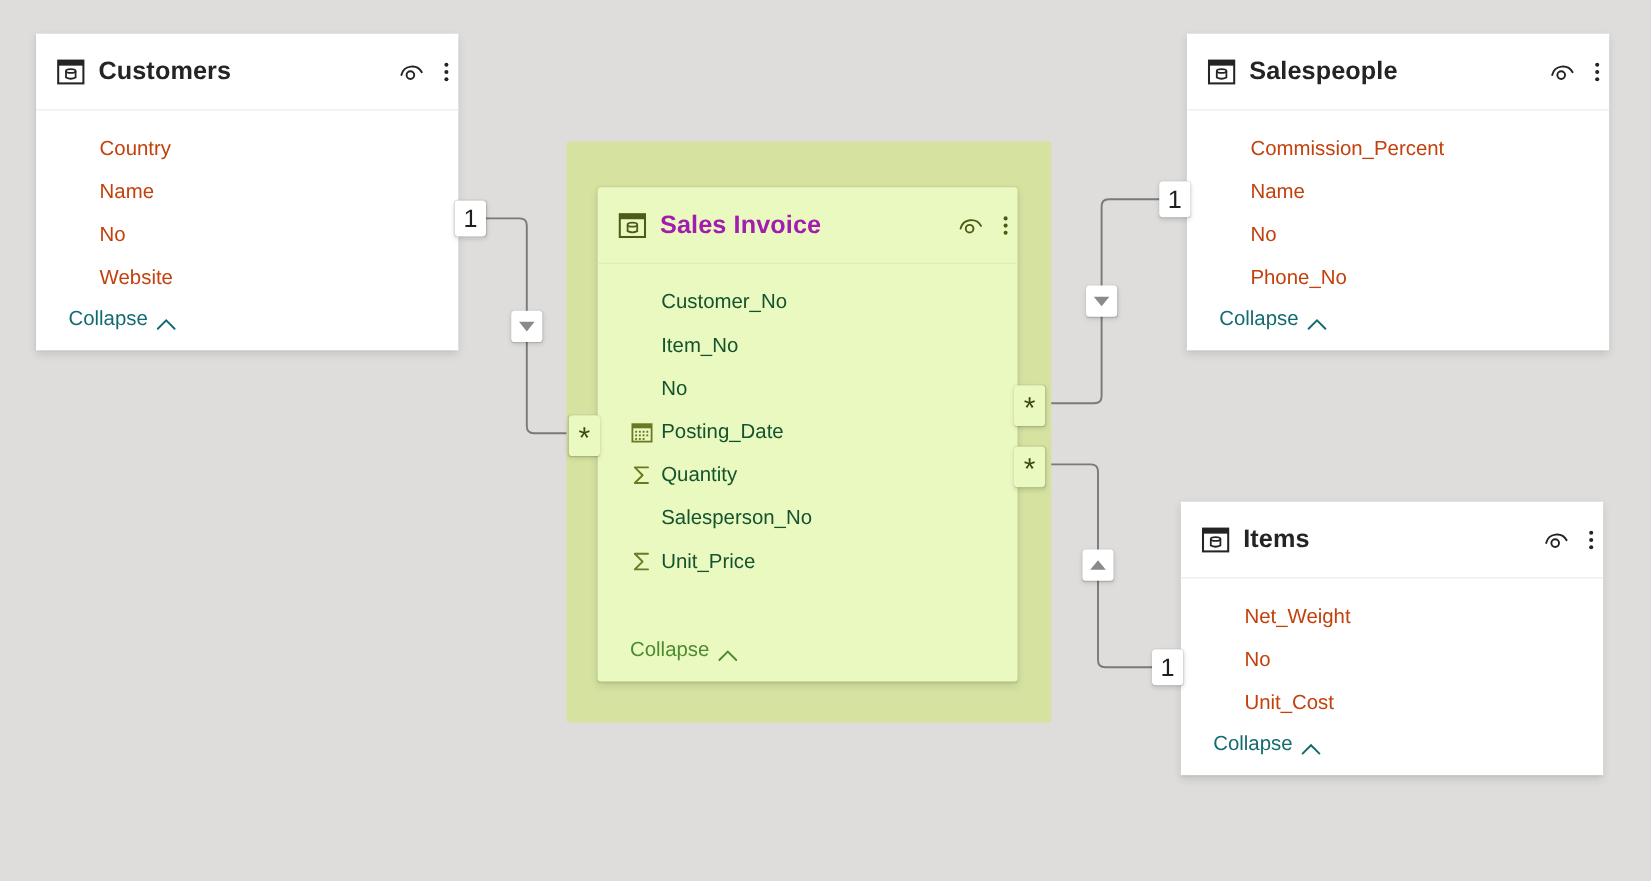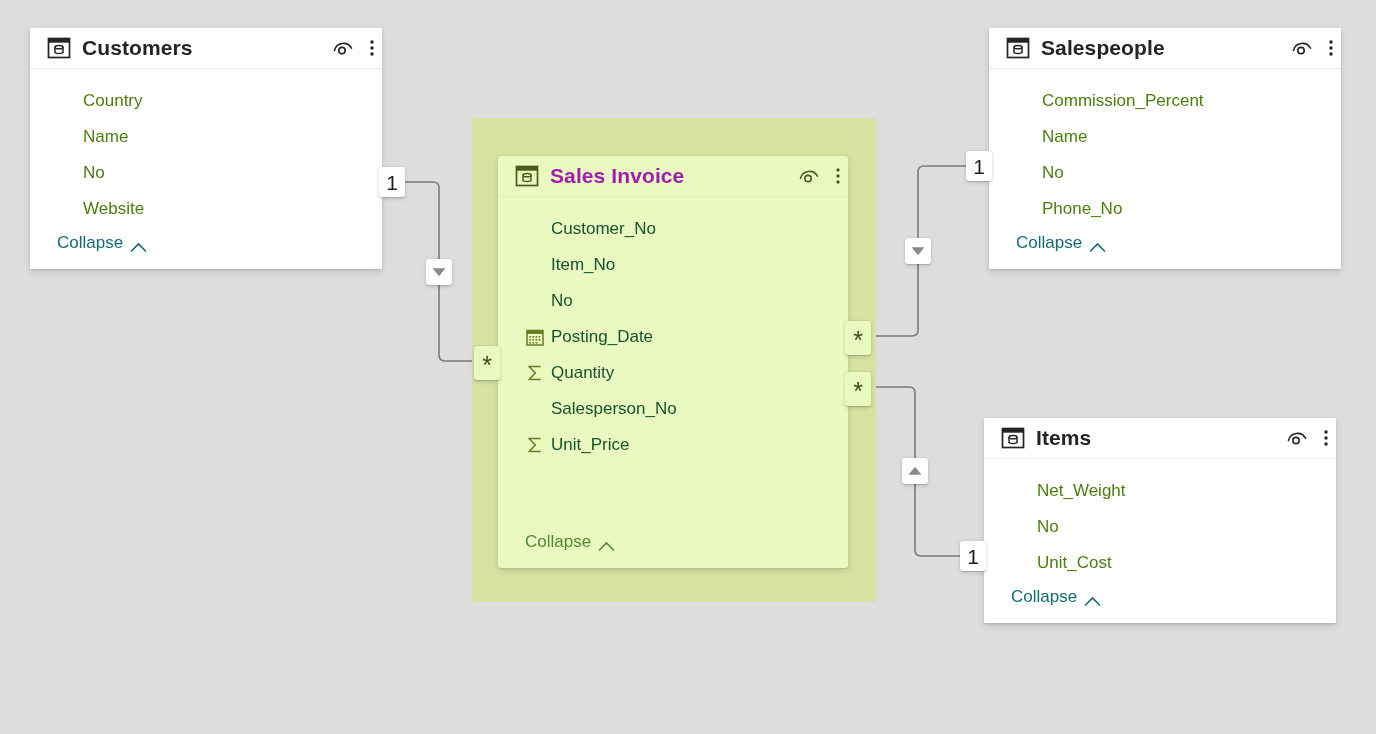--- a/index.html
+++ b/index.html
@@ -48,21 +48,21 @@
     background: #eaf9c0;
     border-radius: 3px;
     display: flex;
     flex-direction: column;
     box-shadow: 0 0.6px 1.8px rgba(0,0,0,.10), 0 3px 7px rgba(0,0,0,.10);
   }
 
   .card-header {
     display: flex;
     align-items: center;
-    height: 41px;
+    height: 64px;
     padding: 0 2px 0 16px;
     border-bottom: 1px solid #ebebeb;
     box-sizing: border-box;
   }
   .card-inner .card-header {
     border-bottom: 1px solid #dfeeb5;
   }
   .tbl-icon {
     width: 26px; height: 26px;
     flex: 0 0 26px;
@@ -101,21 +101,21 @@
   }
   .field-icon {
     width: 20px; height: 20px;
     flex: 0 0 20px;
     margin-right: 6px;
     display: block;
   }
   .field-icon.blank { visibility: hidden; }
   .field-name {
     font-size: 17px;
-    color: #4d7c0f;
+    color: #c2410c;
     white-space: nowrap;
   }
   .card-inner .field-name { color: #14532d; }
 
   .collapse-row {
     display: flex;
     align-items: center;
     padding: 2px 0 16px 27px;
   }
   .collapse-link {

